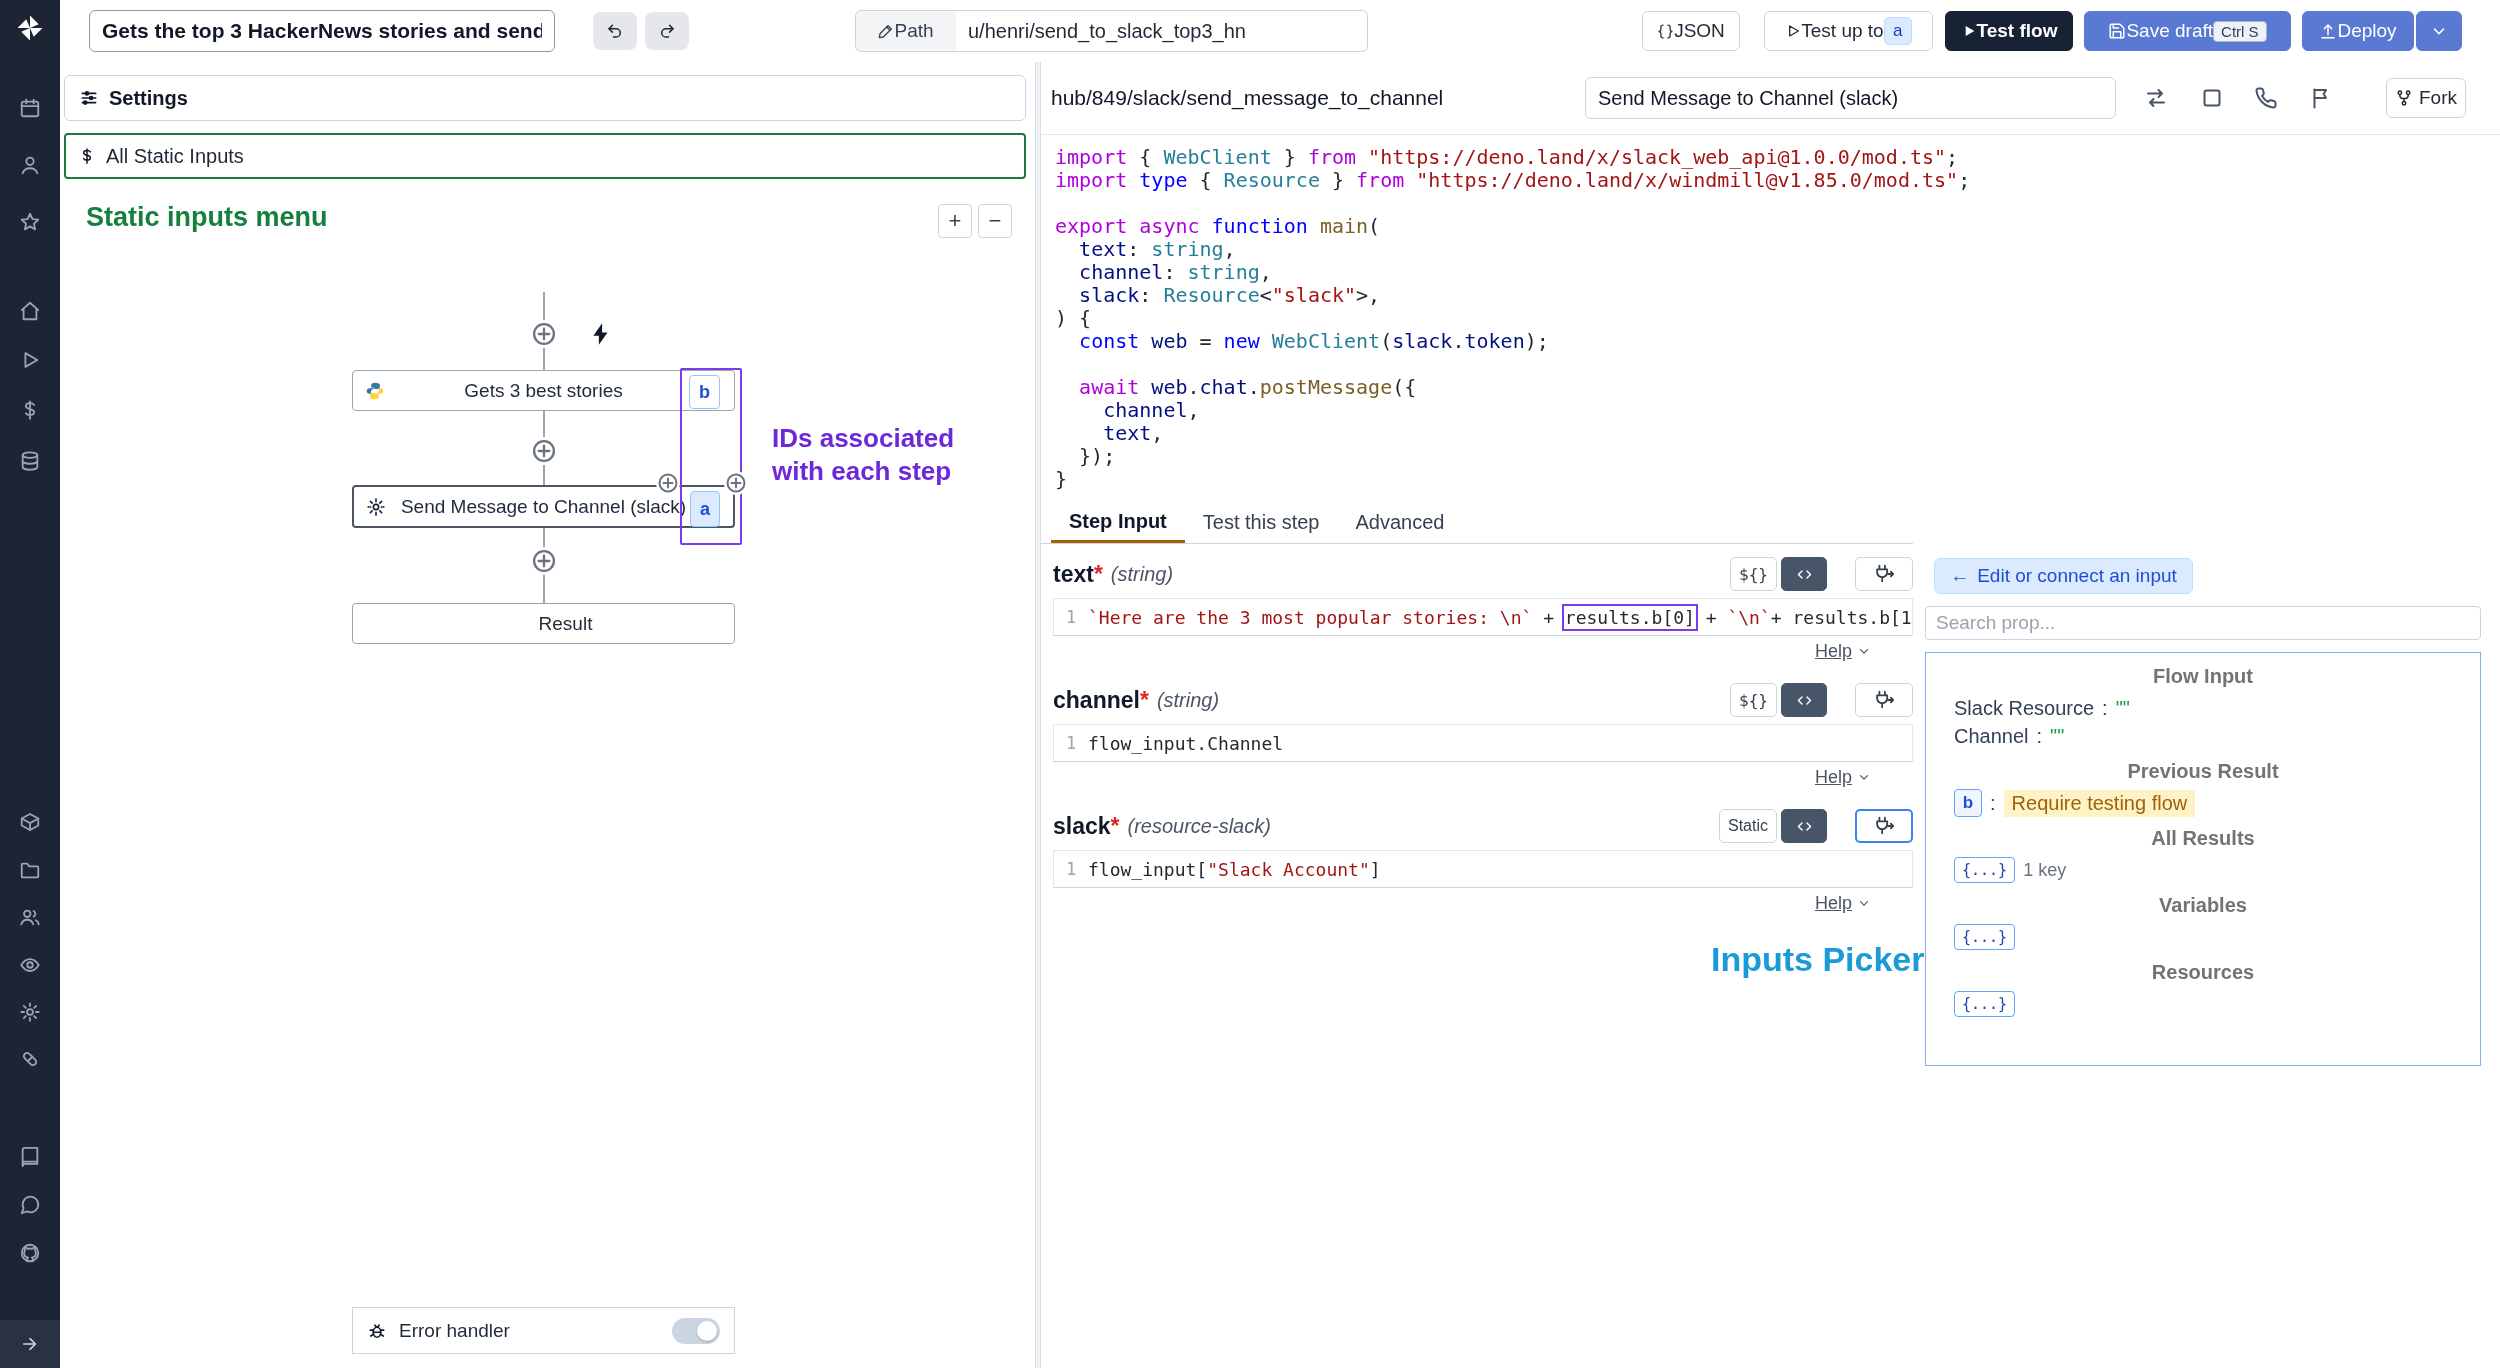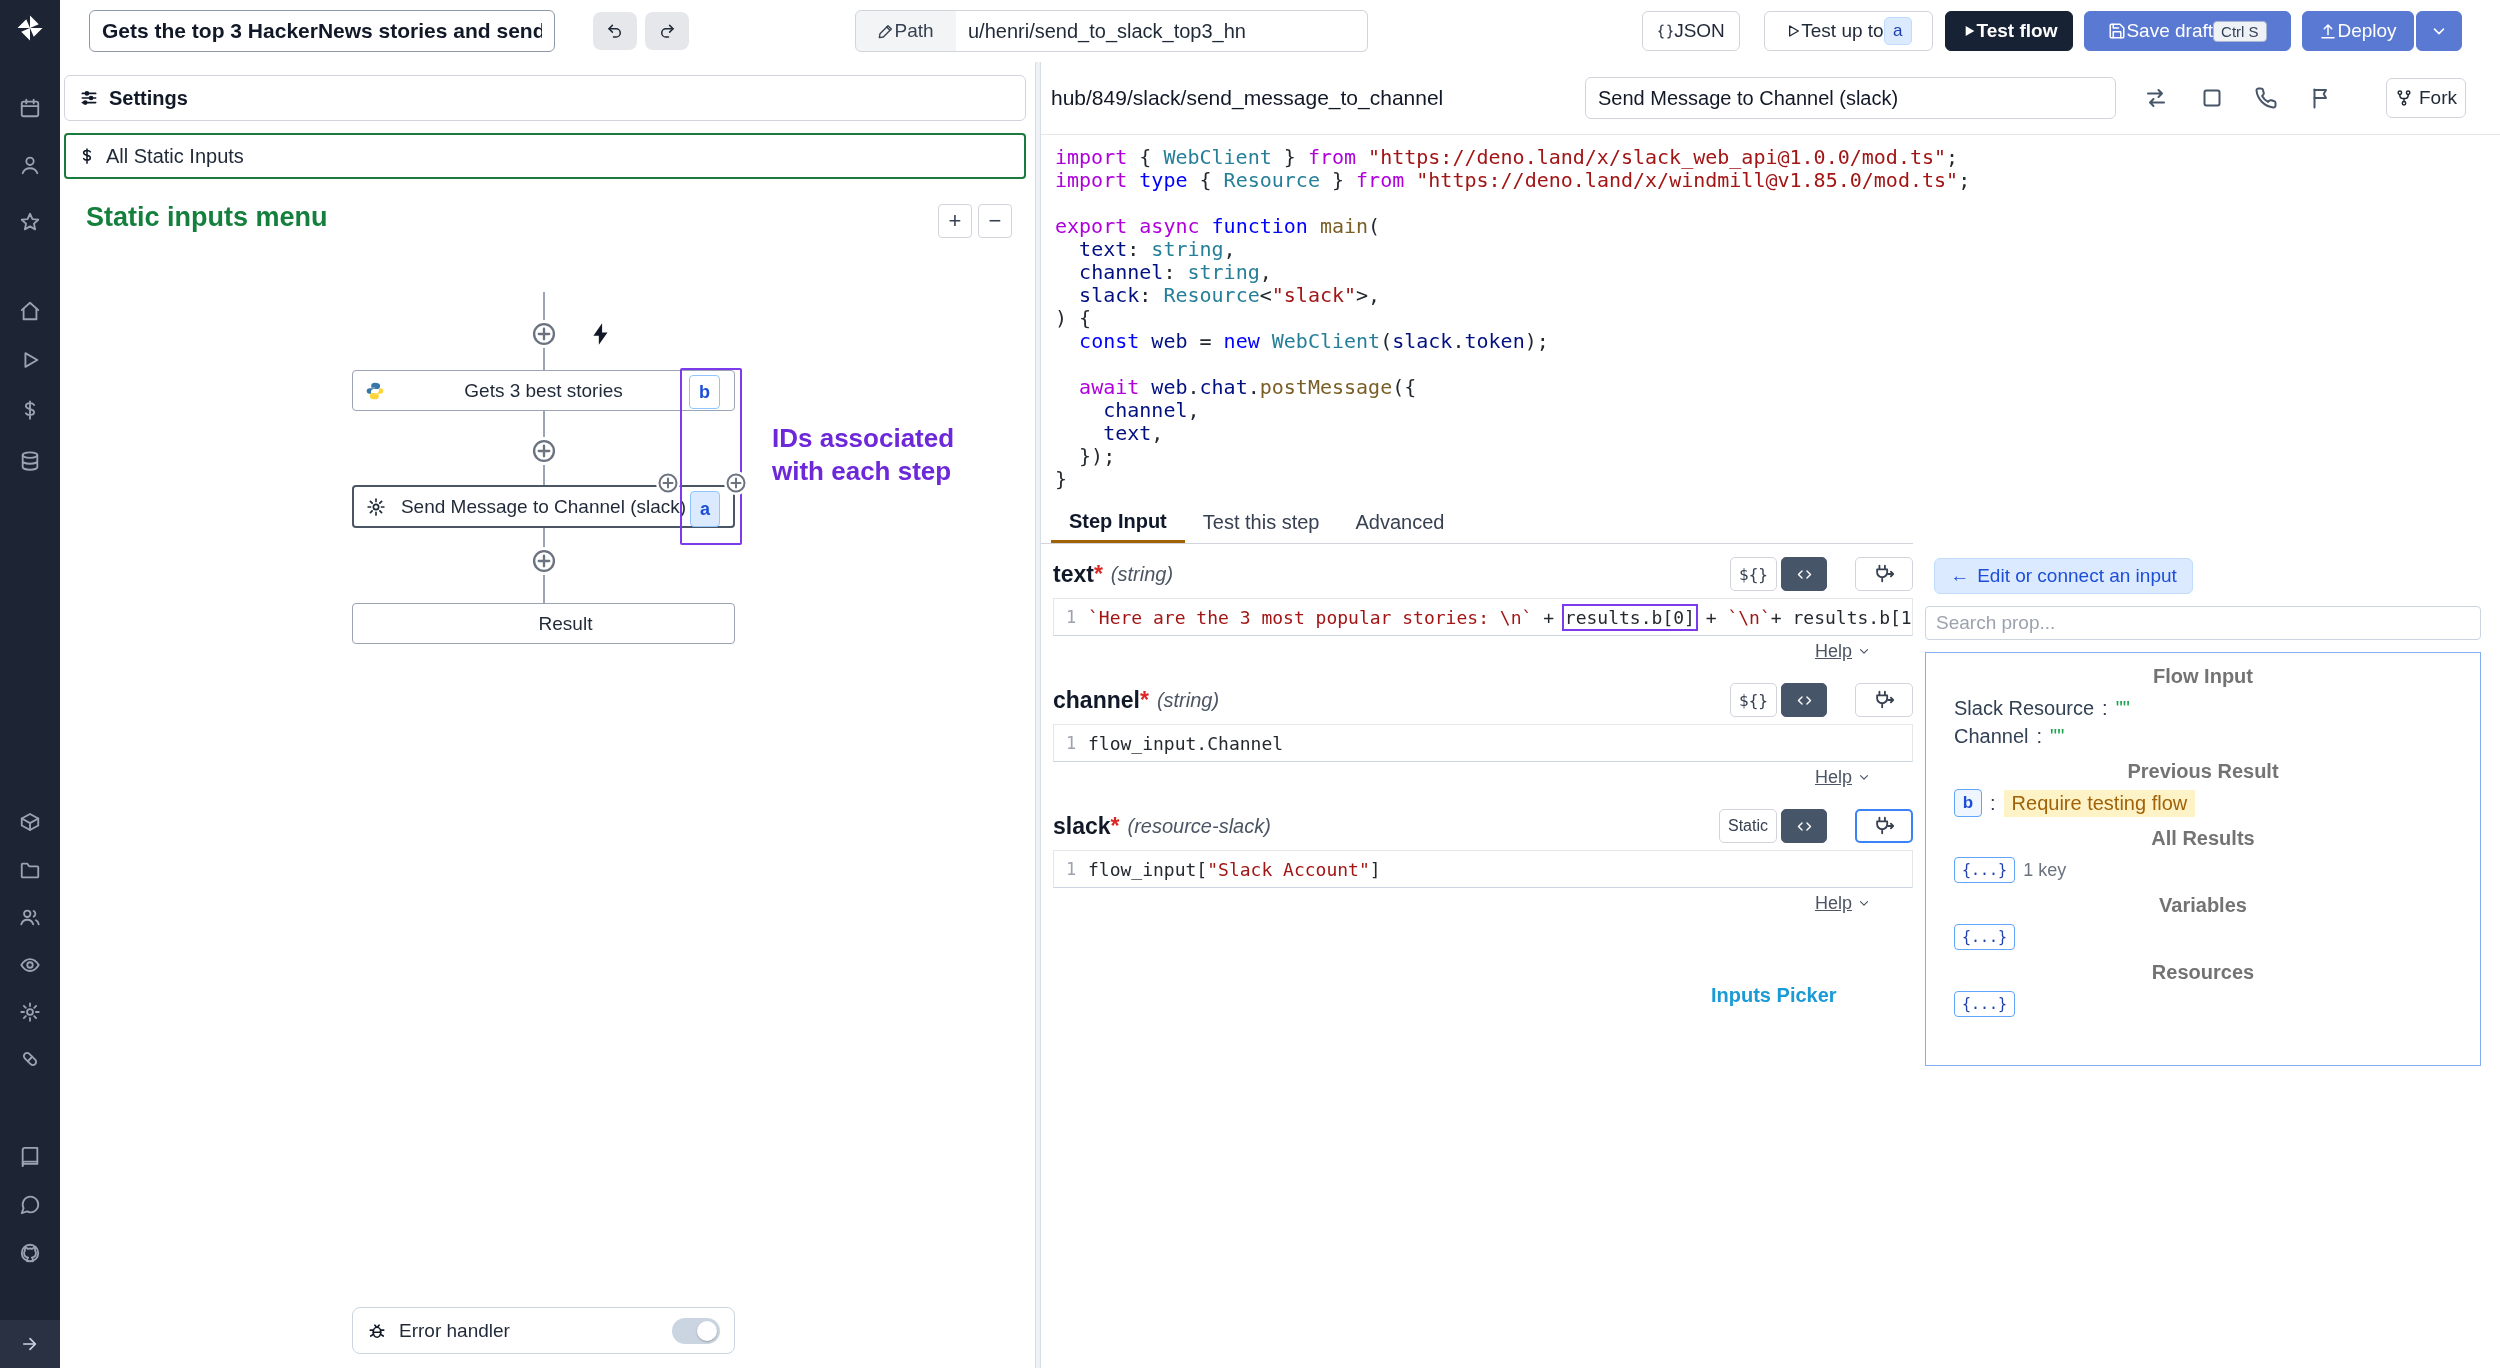--- a/index.html
+++ b/index.html
@@ -76,21 +76,21 @@
   .stepbadge{position:absolute;display:flex;align-items:center;justify-content:center;font-size:18px;font-weight:600;
         border-radius:4px;border:1px solid #93c5fd;color:#1d4ed8;background:#fff;z-index:3;}
   #badge-b{left:629px;top:313px;width:29px;height:32px;}
   #badge-a{left:630px;top:429px;width:28px;height:34px;background:#dbeafe;}
   .purple-box{position:absolute;left:620px;top:306px;width:58px;height:173px;border:2px solid #7c3aed;border-radius:2px;z-index:2;}
   .connector{position:absolute;width:28px;height:28px;color:#6b7280;background:#fff;border-radius:50%;z-index:2;}
   #plus1{left:470px;top:258px}#plus2{left:470px;top:375px}#plus3{left:470px;top:485px}
   .bolt{position:absolute;left:528px;top:259px;width:26px;height:26px;color:#111827;z-index:2;}
   .handle{position:absolute;width:24px;height:24px;color:#6b7280;background:#fff;border-radius:50%;z-index:4;}
   #handle-l{left:596px;top:409px}#handle-r{left:664px;top:409px}
-  .error-card{position:absolute;left:292px;top:1245px;width:383px;height:47px;border:1px solid #cbd5e1;border-radius:8px;
+  .error-card{position:absolute;left:292px;top:1245px;width:383px;height:47px;border:1px solid #cbd5e1;border-radius:0;
         display:flex;align-items:center;gap:12px;padding:0 14px;box-sizing:border-box;font-size:19px;color:#1f2937;}
   .error-card .ic{width:20px;height:20px;color:#111827;}
   .spacer{flex:1;}
   .toggle{width:48px;height:26px;border-radius:13px;background:#cbd5e1;position:relative;cursor:pointer;}
   .toggle .knob{position:absolute;right:3px;top:3px;width:20px;height:20px;border-radius:50%;background:#fff;box-shadow:0 1px 2px rgba(0,0,0,.25);}
 
   
   .rightpanel{position:absolute;left:1041px;top:62px;width:1459px;height:1306px;background:#fff;}
   .rp-header{position:absolute;left:0;top:0;width:100%;height:72px;border-bottom:1px solid #e5e7eb;}
   .breadcrumb{position:absolute;left:10px;top:24px;font-size:21px;color:#111827;cursor:pointer;}
@@ -146,21 +146,21 @@
   .psec-title{font-size:20px;font-weight:700;color:#737373;margin:2px 0 6px;text-align:center;}
   .prow{margin-left:14px;display:flex;align-items:center;gap:8px;min-height:28px;font-size:20px;color:#334155;cursor:pointer;}
   .psep{color:#334155;}
   .pval{color:#16a34a;}
   .pbadge{width:26px;height:26px;border:1px solid #60a5fa;background:#eff6ff;border-radius:4px;color:#1d4ed8;font-weight:700;
         font-size:17px;display:flex;align-items:center;justify-content:center;}
   .phl{background:#fef3c7;color:#a16207;padding:2px 8px;font-size:20px;}
   .pchip{border:1px solid #60a5fa;border-radius:4px;color:#1e40af;background:#fff;
         font-family:"DejaVu Sans Mono","Liberation Mono",monospace;font-size:15px;padding:3px 7px;display:inline-block;}
   .pnote{color:#6b7280;font-size:18px;}
-  .ann-picker{left:670px;top:878px;font-size:20px;color:#1a9ad6;margin-top:44px;}
+  .ann-picker{left:670px;top:878px;font-size:34px;color:#1a9ad6;}
 </style>
 </head>
 <body>
 
 <div class="page">
 
   <aside class="leftbar">
     <span class="logo ic">
         <svg viewBox="0 0 24 24">
           <path fill="#fff" d="M12 12L12 2l7 7zM12 12h10l-7 7zM12 12v10l-7-7zM12 12H2l7-7z"></path>

